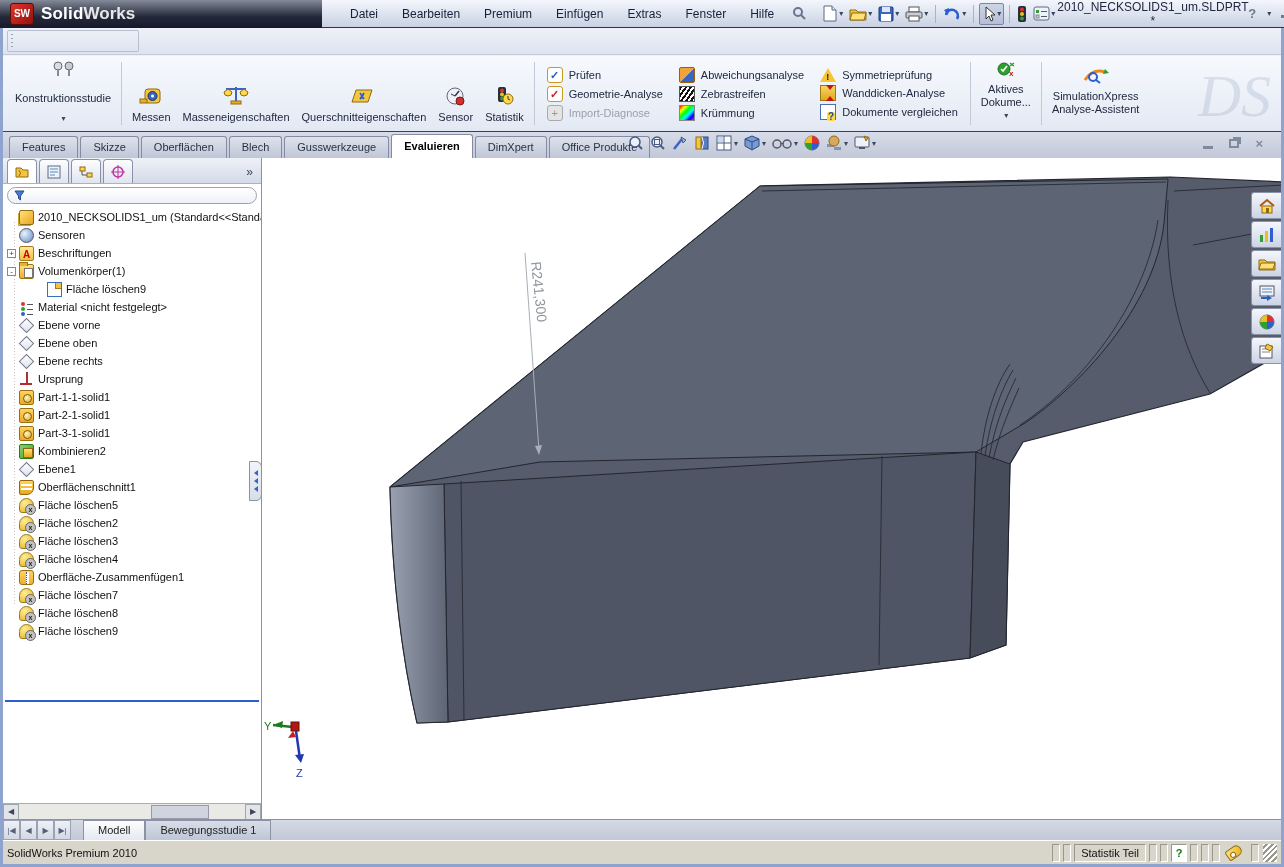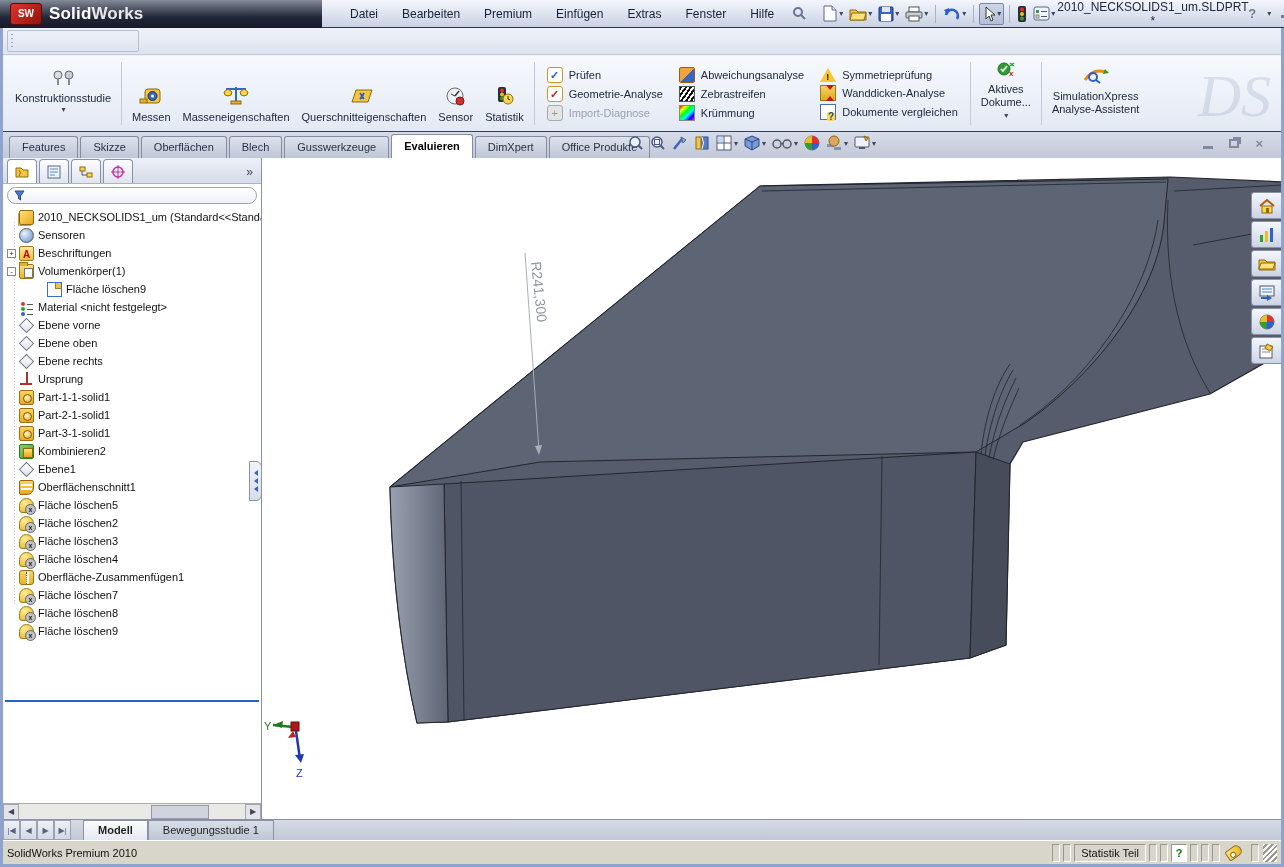--- a/index.html
+++ b/index.html
@@ -7,21 +7,21 @@
     font-family:"Liberation Sans", sans-serif; font-size:11px; color:#111; }
   #window { position:absolute; inset:0; background:#eef1f8;
     border-left:3px solid #8fa3cf; border-right:3px solid #8fa3cf; border-bottom:3px solid #8fa3cf; }
 
   
   #titlebar { position:absolute; left:-3px; right:-3px; top:0; height:28px;
     background:linear-gradient(#f3f6fc,#c9d1e3); border-bottom:1px solid #2e3547;
     display:flex; align-items:center; }
   #logo { width:322px; height:28px; background:linear-gradient(#858a99,#23283a 60%,#16192a);
     display:flex; align-items:center; padding-left:10px; gap:7px; flex:none; }
-  #logo .cube { width:32px; height:22px; background:linear-gradient(135deg,#e0342b,#8f130d);
+  #logo .cube { width:24px; height:22px; background:linear-gradient(135deg,#e0342b,#8f130d);
     border:1px solid #5a0b07; border-radius:3px; color:#fff; font-weight:bold; font-size:10px;
     display:flex; align-items:center; justify-content:center; }
   #logo .t1 { color:#fff; font-weight:bold; font-size:17px; letter-spacing:.2px; }
   #logo .t2 { color:#e8e8e8; font-weight:bold; font-size:17px; }
   .menus { display:flex; gap:4px; margin-left:18px; }
   .menu-item { padding:3px 10px; color:#17203a; font-size:12px; cursor:default; }
   #search-ico { margin:0 8px; }
   .tb { display:flex; align-items:center; gap:2px; margin-left:6px; }
   .tbtn { height:22px; display:flex; align-items:center; padding:0 2px; }
   .caret { font-size:8px; color:#3a465e; margin-left:1px; }
@@ -162,21 +162,21 @@
     border-right:none; border-radius:3px 0 0 3px; display:flex; align-items:center; justify-content:center; }
   #triad { position:absolute; left:0; bottom:38px; }
 
   
   #bottomtabs { position:absolute; left:0; right:0; bottom:24px; height:21px;
     background:linear-gradient(#d5dae4,#c2c8d6); border-top:1px solid #8a92a8; display:flex; align-items:stretch; }
   .navbtn { width:17px; border:1px solid #9aa2b4; background:linear-gradient(#eef1f6,#d2d8e4);
     color:#56607a; font-size:8px; display:flex; align-items:center; justify-content:center; }
   .btab { padding:3px 14px; border:1px solid #8a92a8; border-bottom:none; background:linear-gradient(#d8dde8,#bfc6d4);
     color:#222; white-space:nowrap; }
-  .btab.active { background:linear-gradient(#fdfdfe,#e4e8f0); font-weight:bold;text-align:center; }
+  .btab.active { background:linear-gradient(#fdfdfe,#e4e8f0); font-weight:normal;text-align:center; }
 
   
   #statusbar { position:absolute; left:0; right:0; bottom:0; height:24px; background:#d8d5ca;
     border-top:1px solid #fff; display:flex; align-items:center; padding:0 4px; color:#111; }
   .scell { height:18px; border:1px solid; border-color:#9a978e #fff #fff #9a978e; margin-left:3px;
     display:flex; align-items:center; padding:0 6px; white-space:nowrap; }
   .scell.thin { width:8px; padding:0; }
   #sb-right { margin-left:auto; display:flex; align-items:center; }
   #sb-q { color:#0a7a0a; font-weight:bold; background:#fff; width:16px; justify-content:center; }
   #sb-grip { width:14px; height:18px; margin-left:4px;
@@ -283,21 +283,21 @@
       <span class="minus"></span>
 
     </div>
   </div>
 
   <div id="row2">
     <div class="grip"></div>
   </div>
 
   <div id="ribbon">
-    <div class="rbig" style="justify-content:center;gap:1px;">
+    <div class="rbig" style="justify-content:center;gap:10px;">
       <span class="ric">
         <svg width="26" height="16">
             <circle cx="8" cy="5" r="4" fill="#d8dce4" stroke="#667"></circle>
             <rect x="7" y="8" width="2" height="7" fill="#889"></rect>
             <circle cx="19" cy="5" r="4" fill="#c8ccd6" stroke="#667"></circle>
             <rect x="18" y="8" width="2" height="7" fill="#889"></rect>
           </svg>
       </span>
       <span>Konstruktionsstudie</span>
       <span class="caret">▾</span>

